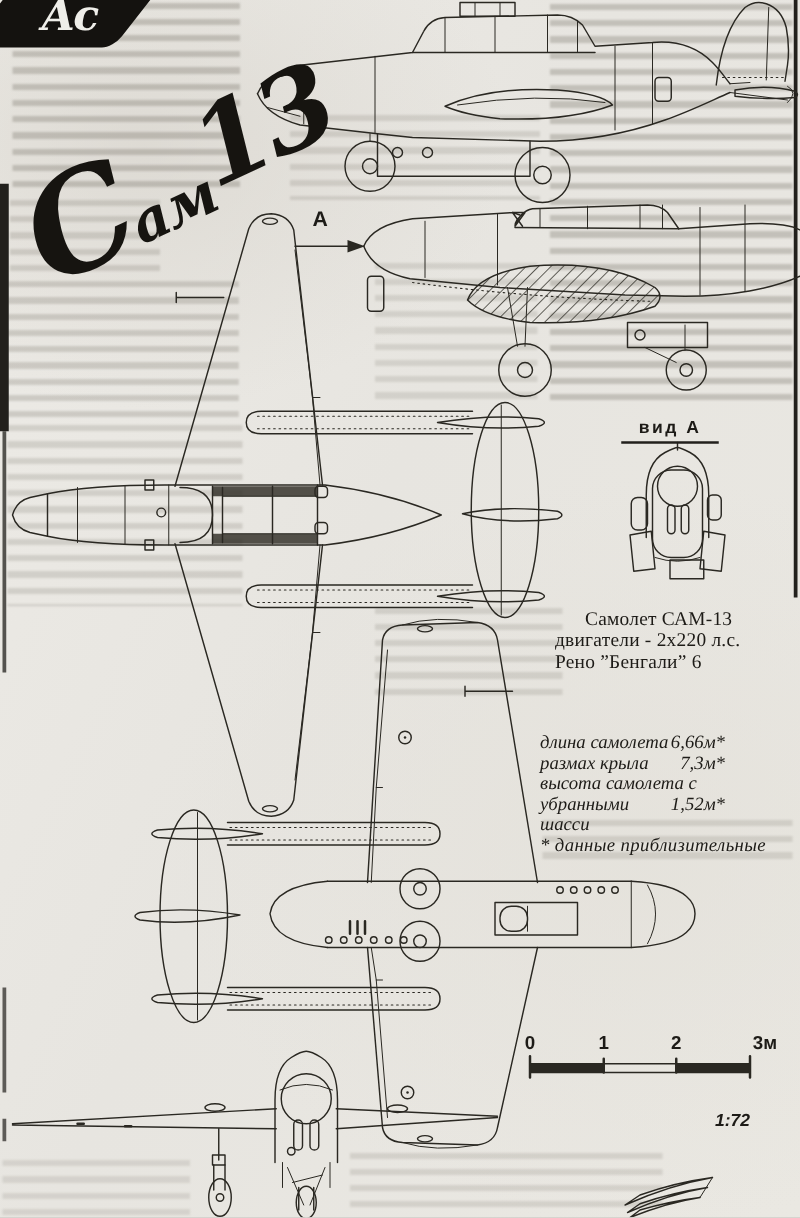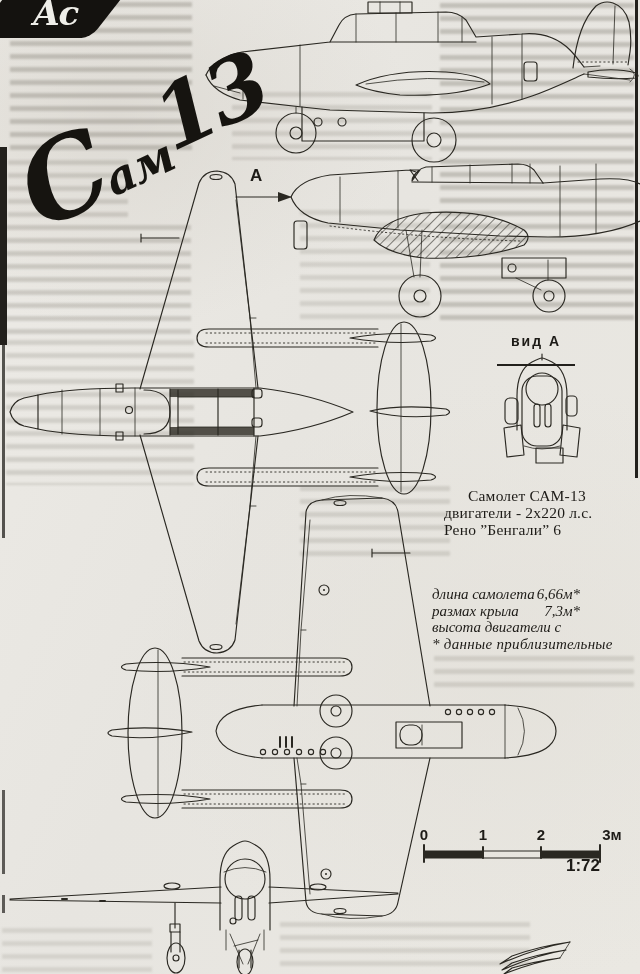--- a/index.html
+++ b/index.html
@@ -39,32 +39,32 @@
     white-space:nowrap;}
   .sam-logo .s1{font-size:108px;letter-spacing:-6px;}
   .sam-logo .s2{font-size:46px;letter-spacing:-2px;}
   .sam-logo .s3{font-size:86px;position:relative;top:-16px;margin-left:2px;letter-spacing:-4px;}
   
   .txt{position:absolute;z-index:6;}
   .arrow-a{left:250px;top:166px;font-family:"Liberation Sans",sans-serif;
     font-weight:bold;font-size:17px;color:#1d1b17;}
   .vid-a{left:497px;top:333px;width:78px;text-align:center;
     font-family:"Liberation Sans",sans-serif;font-weight:bold;font-size:14px;
-    letter-spacing:2px;padding-bottom:15px;border-bottom:2px solid #22201c;}
+    letter-spacing:2px;padding-bottom:4px;border-bottom:2px solid #22201c;}
   .info{left:444px;top:487px;width:200px;font-size:15.5px;line-height:17px;
     letter-spacing:.2px;}
   .info .l1{text-indent:24px;}
   .specs{left:432px;top:586px;width:210px;font-size:15px;line-height:16.5px;}
   .specs .row{display:flex;width:148px;font-style:italic;}
   .specs .row .val{margin-left:auto;}
   .specs .foot{font-style:italic;margin-top:.5px;letter-spacing:.3px;}
   .tick{position:absolute;z-index:6;width:24px;text-align:center;
     font-family:"Liberation Sans",sans-serif;font-weight:bold;font-size:15px;top:826px;}
-  .ratio{position:absolute;z-index:6;left:540px;top:856px;width:60px;text-align:right;
-    font-family:"Liberation Sans",sans-serif;font-weight:bold;font-size:17px;}
+  .ratio{position:absolute;z-index:6;left:540px;top:888px;width:60px;text-align:right;
+    font-family:"Liberation Sans",sans-serif;font-weight:bold;font-size:14px;font-style:italic;}
 </style>
 </head>
 <body>
 
 <div class="page">
 
   <div class="ghost" style="left:10px;top:2px;width:182px;height:152px;opacity:.5;"></div>
   <div class="ghost" style="left:8px;top:160px;width:120px;height:60px;opacity:.35;"></div>
   <div class="ghost" style="left:6px;top:225px;width:185px;height:110px;opacity:.4;"></div>
   <div class="ghost" style="left:6px;top:340px;width:188px;height:145px;opacity:.33;"></div>
@@ -307,22 +307,26 @@
   <div class="txt specs">
     <div class="row">
       <span>длина самолета</span>
       <span class="val">6,66м*</span>
     </div>
     <div class="row">
       <span>размах крыла</span>
       <span class="val">7,3м*</span>
     </div>
     <div class="row">
-      <span>высота двигатели с</span>
+      <span>высота самолета с</span>
       <span class="val"></span>
+    </div>
+    <div class="row">
+      <span>убранными шасси</span>
+      <span class="val">1,52м*</span>
     </div>
     <div class="foot">* данные приблизительные</div>
   </div>
 
   <div class="tick" style="left:412px;">0</div>
   <div class="tick" style="left:471px;">1</div>
   <div class="tick" style="left:529px;">2</div>
   <div class="tick" style="left:600px;">3м</div>
   <div class="ratio">1:72</div>
 

